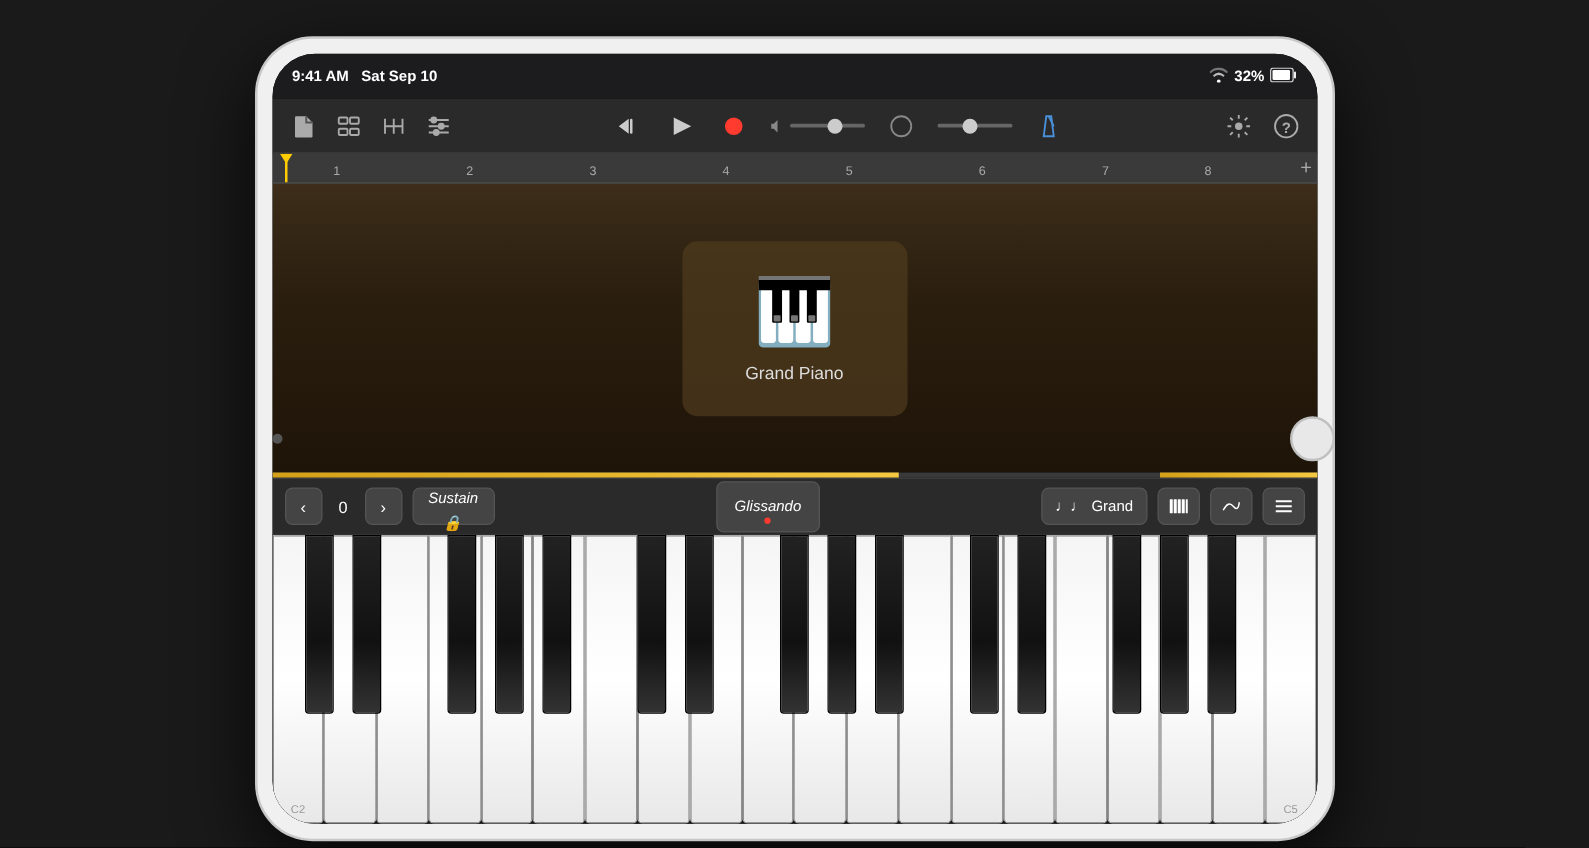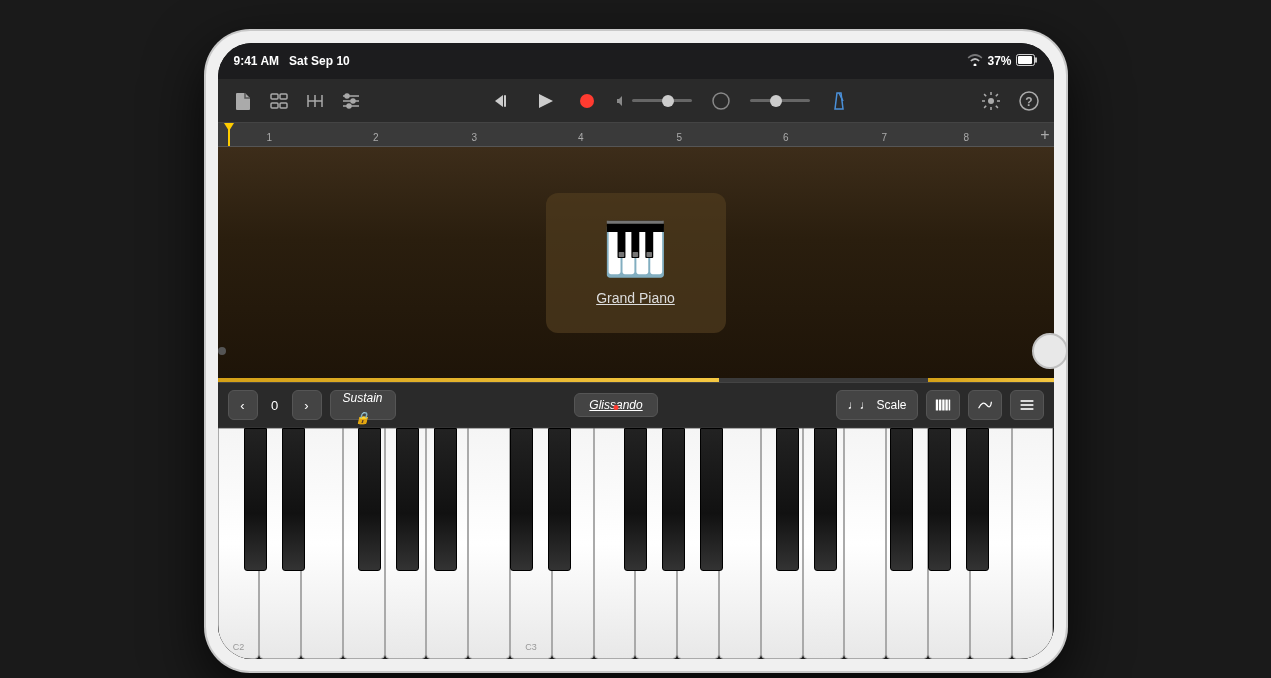--- a/index.html
+++ b/index.html
@@ -218,21 +218,20 @@
       flex-direction: column;
       align-items: center;
       justify-content: center;
       gap: 10px;
     }
 
     .instrument-name {
       color: #ddd;
       font-size: 14px;
       font-weight: 500;
-      text-decoration: underline;
     }
 
     
     .progress-bar-area {
       height: 4px;
       background: #3a3a3a;
       position: relative;
       flex-shrink: 0;
     }
     .progress-fill {
@@ -299,34 +298,33 @@
       font-style: italic;
       font-size: 12px;
       display: flex;
       align-items: center;
       gap: 6px;
       cursor: pointer;
       flex-direction: column;
     }
 
     .glissando-btn {
-      height: 24px;
+      height: 41px;
       padding: 0 14px;
       border-radius: 6px;
       background: #444;
       border: 1px solid #555;
       color: white;
       font-style: italic;
       font-size: 12px;
       display: flex;
       align-items: center;
       gap: 6px;
       cursor: pointer;
       position: relative;
-      text-decoration: underline;
     }
 
     .glissando-dot {
       width: 5px; height: 5px;
       border-radius: 50%;
       background: #ff3b30;
       position: absolute;
       bottom: 6px;
       left: 50%;
       transform: translateX(-50%);
@@ -428,21 +426,21 @@
         <span style="margin-left:6px;">Sat Sep 10</span>
       </div>
       <div class="status-right">
         <span>
           <svg width="16" height="12" viewBox="0 0 16 12" fill="white">
             <path d="M8 9.5a1.5 1.5 0 1 1 0 3 1.5 1.5 0 0 1 0-3z"></path>
             <path d="M8 6c1.4 0 2.7.6 3.6 1.5l1.1-1.1A7 7 0 0 0 8 4a7 7 0 0 0-4.7 2.4l1.1 1.1A5 5 0 0 1 8 6z" opacity=".7"></path>
             <path d="M8 2c2.5 0 4.7 1 6.3 2.6l1.1-1.1A10 10 0 0 0 8 0a10 10 0 0 0-7.4 3.5l1.1 1.1A8 8 0 0 1 8 2z" opacity=".4"></path>
           </svg>
         </span>
-        <span>37%</span>
+        <span>32%</span>
         <span>
           <svg width="22" height="12" viewBox="0 0 22 12" fill="none">
             <rect x="0.5" y="0.5" width="18" height="11" rx="2" stroke="white" stroke-opacity="0.8"></rect>
             <rect x="2" y="2" width="14" height="8" rx="1" fill="white"></rect>
             <path d="M20 4v4" stroke="white" stroke-width="1.5" stroke-linecap="round"></path>
           </svg>
         </span>
       </div>
     </div>
 
@@ -599,21 +597,21 @@
 
       <div class="glissando-btn">
         <span>Glissando</span>
         <div class="glissando-dot"></div>
       </div>
 
       <div class="spacer"></div>
 
       <div class="scale-btn">
         <span>♩♩</span>
-        <span>Scale</span>
+        <span>Grand</span>
       </div>
 
       <div class="icon-btn">
         <svg viewBox="0 0 20 20" fill="white" width="16" height="16">
           <rect x="1" y="3" width="3" height="14" rx="0.5"></rect>
           <rect x="5" y="3" width="3" height="14" rx="0.5"></rect>
           <rect x="9" y="3" width="3" height="14" rx="0.5"></rect>
           <rect x="13" y="3" width="3" height="14" rx="0.5"></rect>
           <rect x="17" y="3" width="2" height="14" rx="0.5"></rect>
         </svg>
@@ -638,35 +636,35 @@
       <div class="white-keys" id="white-keys-container">
       <div class="white-key">
             <span class="key-label">C2</span>
           </div>
           <div class="white-key"></div>
           <div class="white-key"></div>
           <div class="white-key"></div>
           <div class="white-key"></div>
           <div class="white-key"></div>
           <div class="white-key"></div>
+          <div class="white-key"></div>
+          <div class="white-key"></div>
+          <div class="white-key"></div>
+          <div class="white-key"></div>
+          <div class="white-key"></div>
+          <div class="white-key"></div>
+          <div class="white-key"></div>
+          <div class="white-key"></div>
+          <div class="white-key"></div>
+          <div class="white-key"></div>
+          <div class="white-key"></div>
+          <div class="white-key"></div>
           <div class="white-key">
-            <span class="key-label">C3</span>
+            <span class="key-label">C5</span>
           </div>
-          <div class="white-key"></div>
-          <div class="white-key"></div>
-          <div class="white-key"></div>
-          <div class="white-key"></div>
-          <div class="white-key"></div>
-          <div class="white-key"></div>
-          <div class="white-key"></div>
-          <div class="white-key"></div>
-          <div class="white-key"></div>
-          <div class="white-key"></div>
-          <div class="white-key"></div>
-          <div class="white-key"></div>
         </div>
       <div class="black-keys" id="black-keys-container">
       <div class="black-key" style="left: 3.18182%; width: 2.72727%; height: 100%;"></div>
           <div class="black-key" style="left: 7.72727%; width: 2.72727%; height: 100%;"></div>
           <div class="black-key" style="left: 16.8182%; width: 2.72727%; height: 100%;"></div>
           <div class="black-key" style="left: 21.3636%; width: 2.72727%; height: 100%;"></div>
           <div class="black-key" style="left: 25.9091%; width: 2.72727%; height: 100%;"></div>
           <div class="black-key" style="left: 35%; width: 2.72727%; height: 100%;"></div>
           <div class="black-key" style="left: 39.5455%; width: 2.72727%; height: 100%;"></div>
           <div class="black-key" style="left: 48.6364%; width: 2.72727%; height: 100%;"></div>

